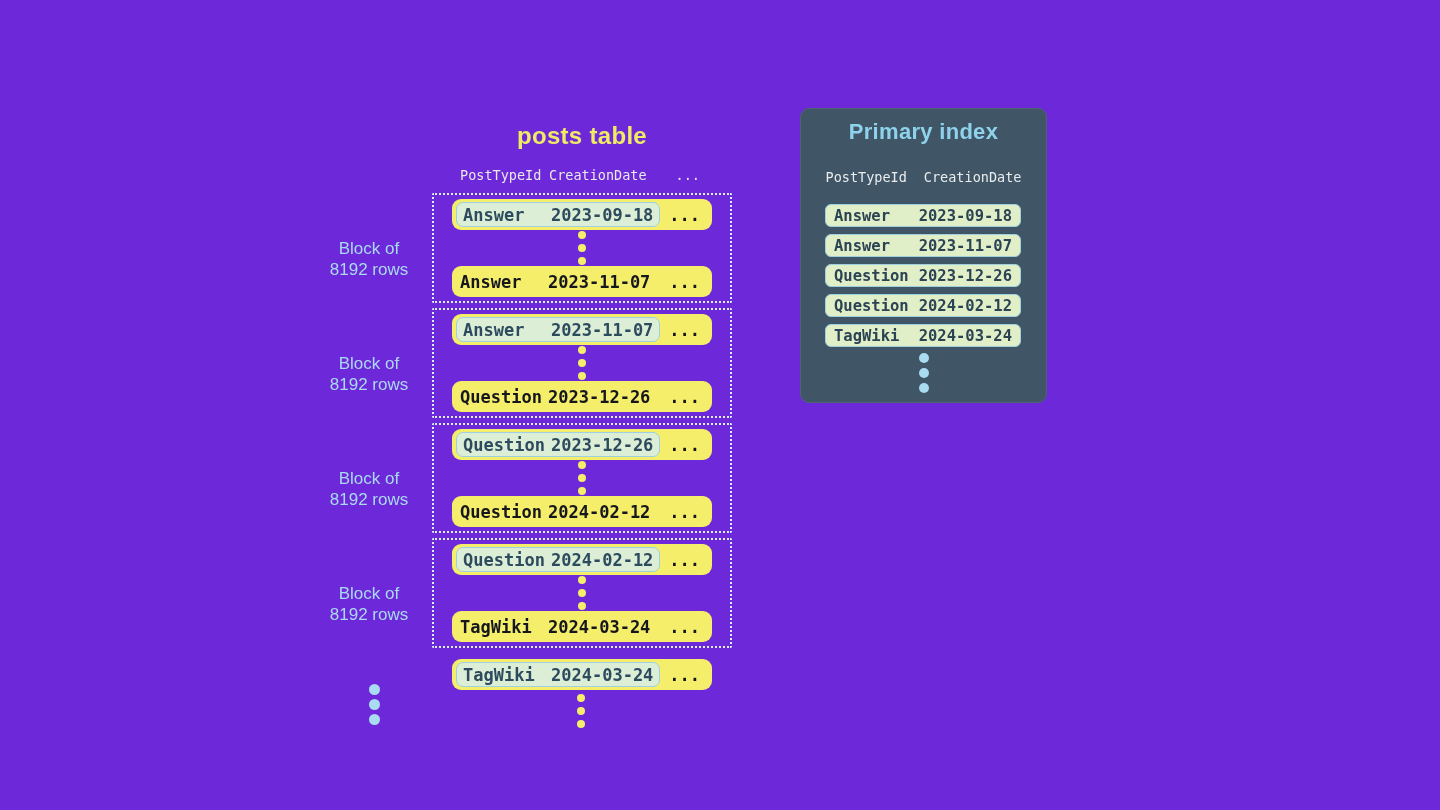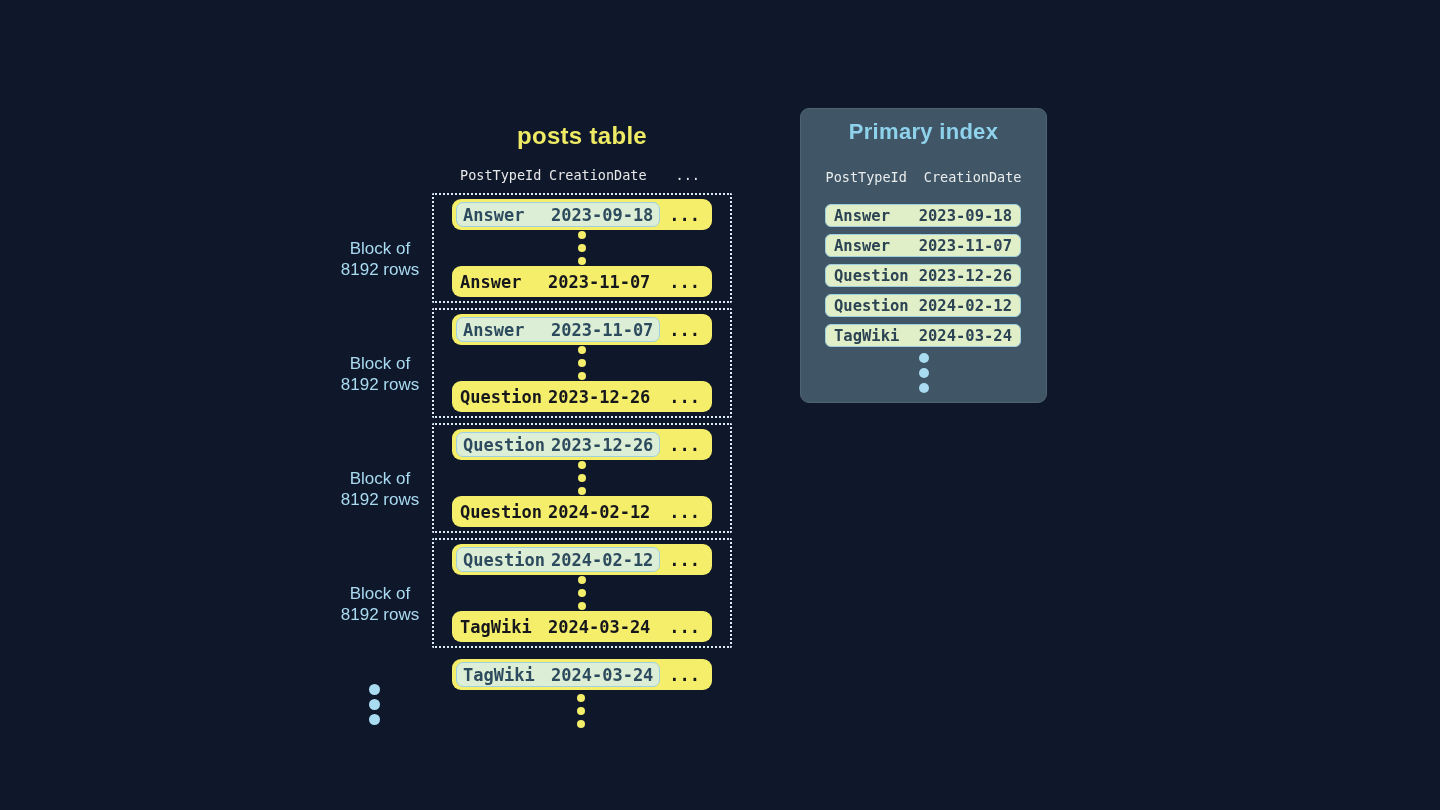--- a/index.html
+++ b/index.html
@@ -1,19 +1,19 @@
 <!DOCTYPE html>
 <html><head>
 <meta charset="utf-8">
 <style>
   * { margin:0; padding:0; box-sizing:border-box; }
   html,body { background:#050507; }
   .canvas {
     position:relative; width:1440px; height:810px;
-    background:#0f172a; overflow:hidden;
+    background:#6d28d9; overflow:hidden;
     font-family:"Liberation Sans", sans-serif;
   }
 
   
   .posts-title {
     position:absolute; left:432px; top:122px; width:300px;
     text-align:center; font-size:24px; font-weight:600;
     color:#efeb64; letter-spacing:.3px;
   }
   .posts-header {
@@ -53,21 +53,21 @@
   .vdots { display:flex; flex-direction:column; align-items:center; gap:5px; }
   .vdots .dot { width:8px; height:8px; border-radius:50%; background:#f4ee6b; }
   .vdots.blue .dot { width:11px; height:11px; background:#a9dcf1; }
   .vdots.blue { gap:4px; }
 
   .overflow-row { position:absolute; left:452px; top:659px; }
   .table-bottom-dots { position:absolute; left:577px; top:694px; }
   .left-more-dots { position:absolute; left:369px; top:684px; }
 
   .block-label {
-    position:absolute; left:312px; width:136px; height:42px;
+    position:absolute; left:301px; width:136px; height:42px;
     text-align:center; font-size:17px; line-height:21px;
     color:#a9daf0; font-weight:500;
   }
   .block-label.b0 { top:238px; }
   .block-label.b1 { top:353px; }
   .block-label.b2 { top:468px; }
   .block-label.b3 { top:583px; }
 
   
   .index-panel {

